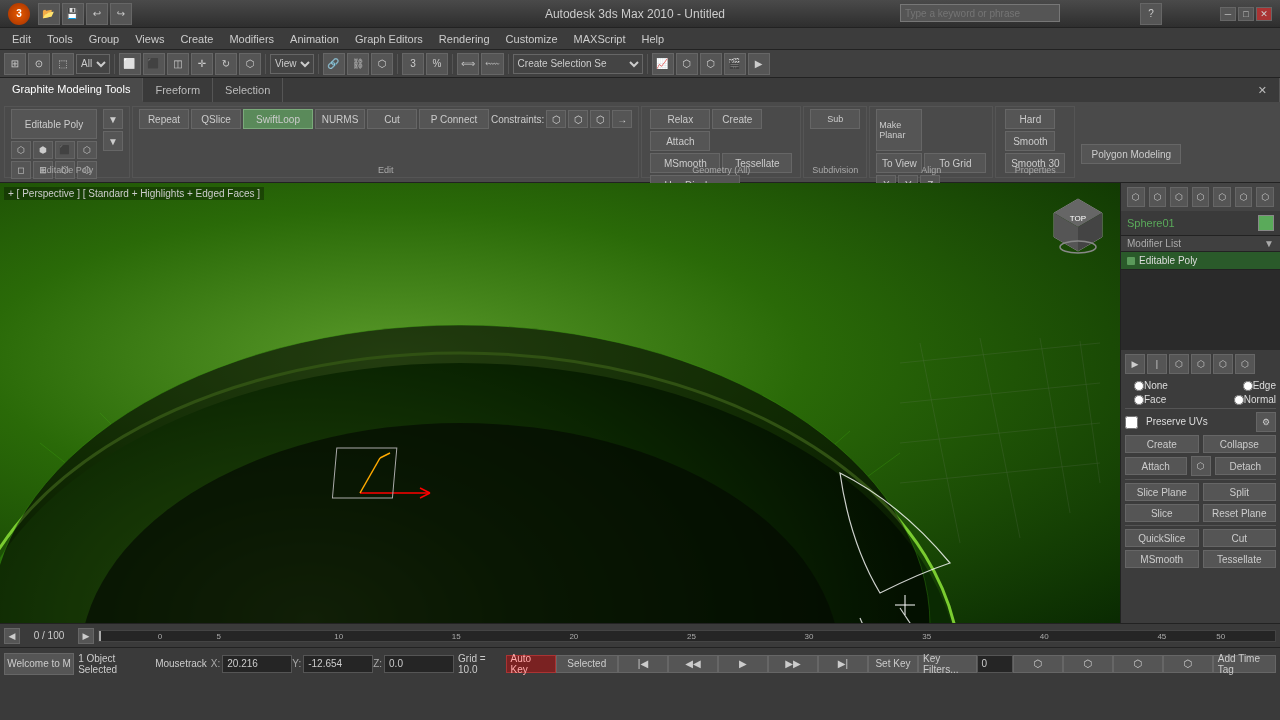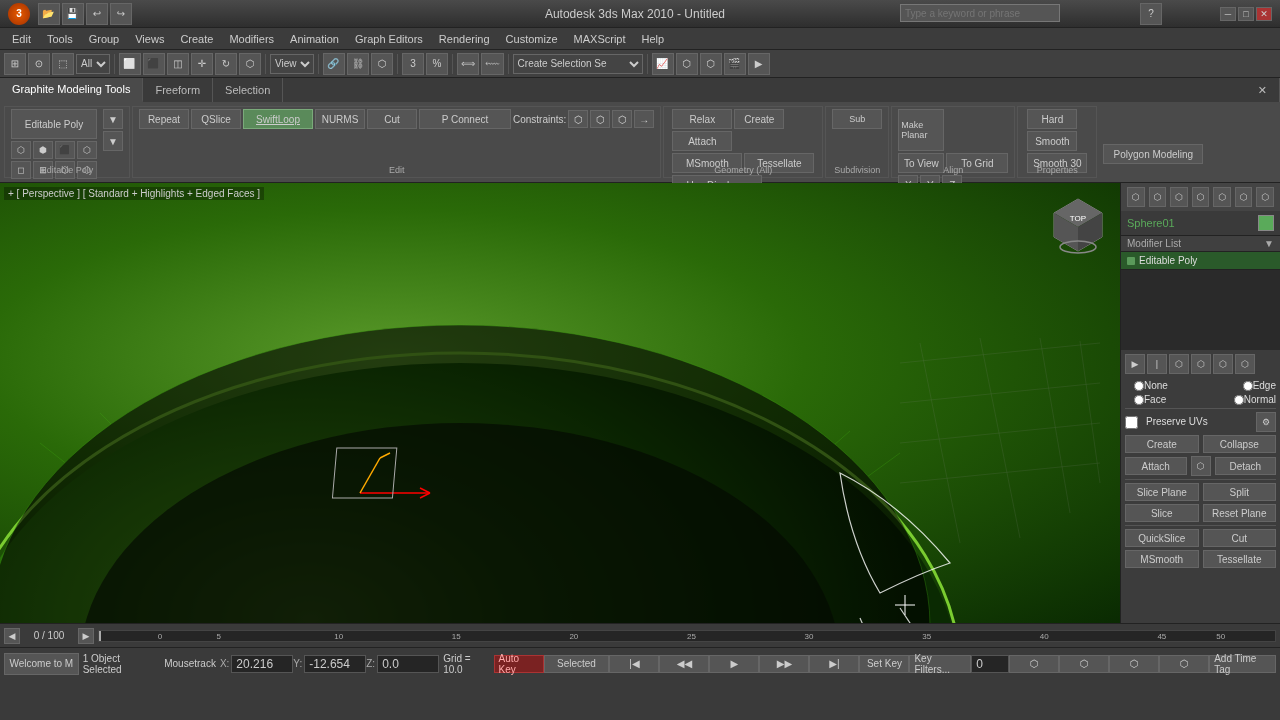--- a/index.html
+++ b/index.html
@@ -79,21 +79,21 @@
       position: absolute; bottom: 2px; font-size: 9px; color: #aaa; white-space: nowrap;
     }
     .ribbon-group-content {
       display: flex; gap: 2px; align-items: flex-start; flex-wrap: wrap; padding-bottom: 14px;
     }
     .r-btn {
       height: 20px; min-width: 20px; background: #555; border: 1px solid #666;
       color: #ccc; font-size: 10px; display: flex; align-items: center; justify-content: center;
       cursor: pointer; padding: 0 4px; white-space: nowrap;
     }
-    .r-btn.active { background: #5a8a5a; border-color: #7aaa7a; text-decoration: underline; }
+    .r-btn.active { background: #5a8a5a; border-color: #7aaa7a; }
     .r-btn-large {
       height: 42px; min-width: 40px; background: #555; border: 1px solid #666;
       color: #ccc; font-size: 9px; display: flex; flex-direction: column; align-items: center;
       justify-content: center; cursor: pointer; padding: 2px;
     }
 
     
     #main {
       display: flex; width: 100%; height: calc(720px - 28px - 22px - 24px - 84px - 24px - 32px - 28px);
     }
@@ -146,21 +146,21 @@
     .tl-track { flex: 1; height: 12px; background: #252525; border: 1px solid #444; position: relative; }
     .tl-pos { position: absolute; width: 2px; height: 100%; background: #aaa; left: 0; }
 
     
     #statusbar {
       width: 100%; height: 32px; background: #3a3a3a; border-top: 1px solid #222;
       display: flex; align-items: center; padding: 0 4px; gap: 0;
     }
     .status-item { font-size: 10px; color: #ccc; padding: 0 4px; }
     .status-coord { display: flex; align-items: center; gap: 2px; }
-    .coord-field { background: #252525; border: 1px solid #555; height: 18px; width: 62px; display: flex; align-items: center; padding: 0 4px; font-size: 12px; color: #ccc; }
+    .coord-field { background: #252525; border: 1px solid #555; height: 18px; width: 70px; display: flex; align-items: center; padding: 0 4px; font-size: 10px; color: #ccc; }
     .status-btn { height: 18px; min-width: 50px; background: #555; border: 1px solid #666; color: #ccc; font-size: 10px; display: flex; align-items: center; justify-content: center; cursor: pointer; padding: 0 4px; }
 
     
     #viewport-svg { position: absolute; top: 0; left: 0; width: 100%; height: 100%; pointer-events: none; }
 
     
     .navcube-container { position: absolute; top: 8px; right: 8px; width: 68px; height: 68px; }
   </style>
 </head>
 <body>
@@ -280,21 +280,21 @@
       <div class="ribbon-group-content">
         <div style="display:flex;flex-direction:row;gap:2px;">
           <div style="display:flex;gap:2px;">
             <div class="r-btn" style="width:50px;">Repeat</div>
             <div class="r-btn" style="width:50px;">QSlice</div>
             <div class="r-btn active" style="width:70px;">SwiftLoop</div>
           </div>
           <div style="display:flex;gap:2px;">
             <div class="r-btn" style="width:50px;">NURMS</div>
             <div class="r-btn" style="width:50px;">Cut</div>
-            <div class="r-btn" style="width:92px;">P Connect</div>
+            <div class="r-btn" style="width:70px;">P Connect</div>
           </div>
           <div style="display:flex;gap:2px;align-items:center;">
             <span style="font-size:10px;color:#ccc;">Constraints:</span>
             <div class="r-btn" style="width:18px;height:18px;">⬡</div>
             <div class="r-btn" style="width:18px;height:18px;">⬡</div>
             <div class="r-btn" style="width:18px;height:18px;">⬡</div>
             <div class="r-btn" style="width:18px;height:18px;">→</div>
           </div>
         </div>
       </div>

